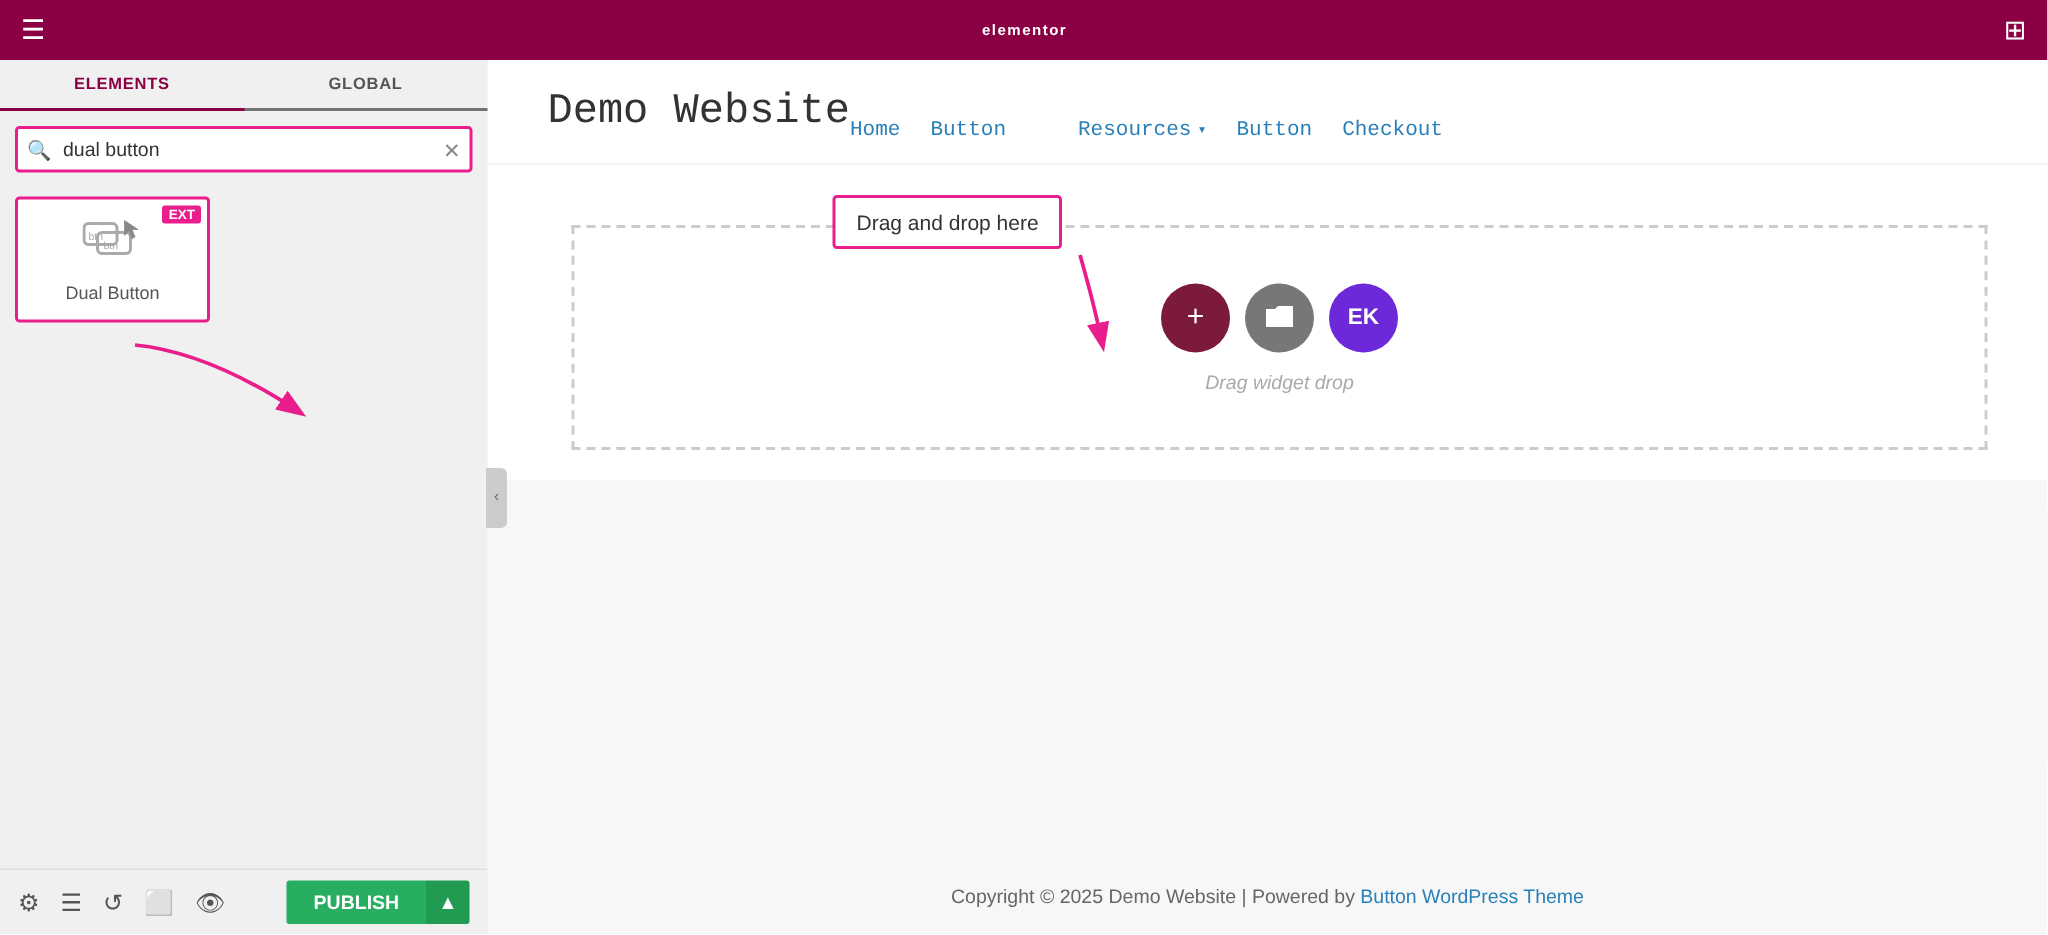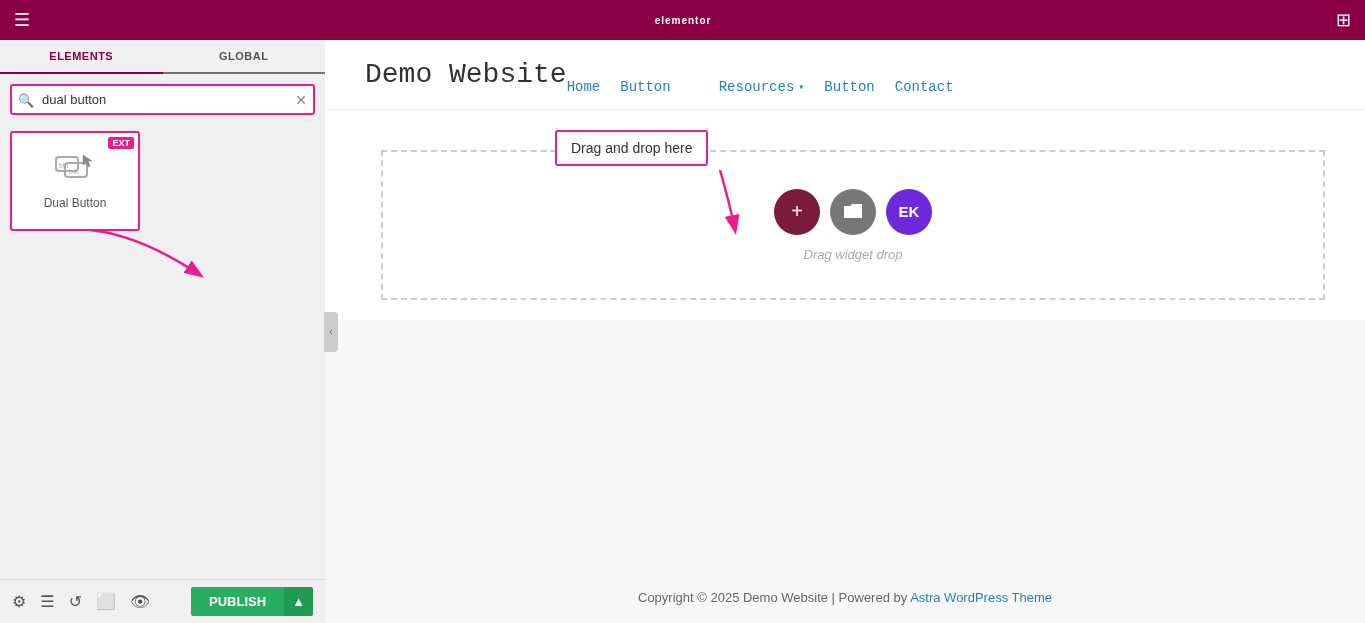--- a/index.html
+++ b/index.html
@@ -101,21 +101,21 @@
       display: flex;
       flex-wrap: wrap;
       gap: 6px;
     }
 
     .widget-item {
       background: white;
       border: 2px solid #e91e8c;
       border-radius: 3px;
       width: 130px;
-      height: 100px;
+      height: 84px;
       display: flex;
       flex-direction: column;
       align-items: center;
       justify-content: center;
       cursor: pointer;
       position: relative;
     }
     .widget-badge {
       position: absolute;
       top: 4px;
@@ -414,21 +414,21 @@
       <div class="preview-header">
         <div class="site-title">Demo Website</div>
         <nav class="nav-menu">
           <a class="nav-item">Home</a>
           <a class="nav-item">Button</a>
           <span class="nav-item nav-item-resources">
             <span>Resources</span>
             <span style="font-size:10px;">▾</span>
           </span>
           <a class="nav-item">Button</a>
-          <a class="nav-item">Contact</a>
+          <a class="nav-item">Checkout</a>
         </nav>
       </div>
 
       <div class="drop-zone-container">
 
         <div class="drag-tooltip">Drag and drop here</div>
 
         <svg style="position:absolute;top:55px;left:355px;width:90px;height:80px;pointer-events:none;" viewBox="0 0 90 80">
           <defs>
             <marker id="arrowhead2" markerWidth="8" markerHeight="6" refX="6" refY="3" orient="auto">
@@ -448,19 +448,19 @@
               </svg>
             </button>
             <button class="drop-btn drop-btn-ek">EK</button>
           </div>
           <span class="drag-widget-text">Drag widget drop</span>
         </div>
       </div>
 
       <div style="flex:1;background:#f7f7f7;min-height:150px;"></div>
       <div class="preview-footer">
-        <span>Copyright © 2025 Demo Website | Powered by </span><span class="footer-link">Astra WordPress Theme</span>
+        <span>Copyright © 2025 Demo Website | Powered by </span><span class="footer-link">Button WordPress Theme</span>
       </div>
 
     </div>
   </div>
 
 </div>
 
 </body></html>

